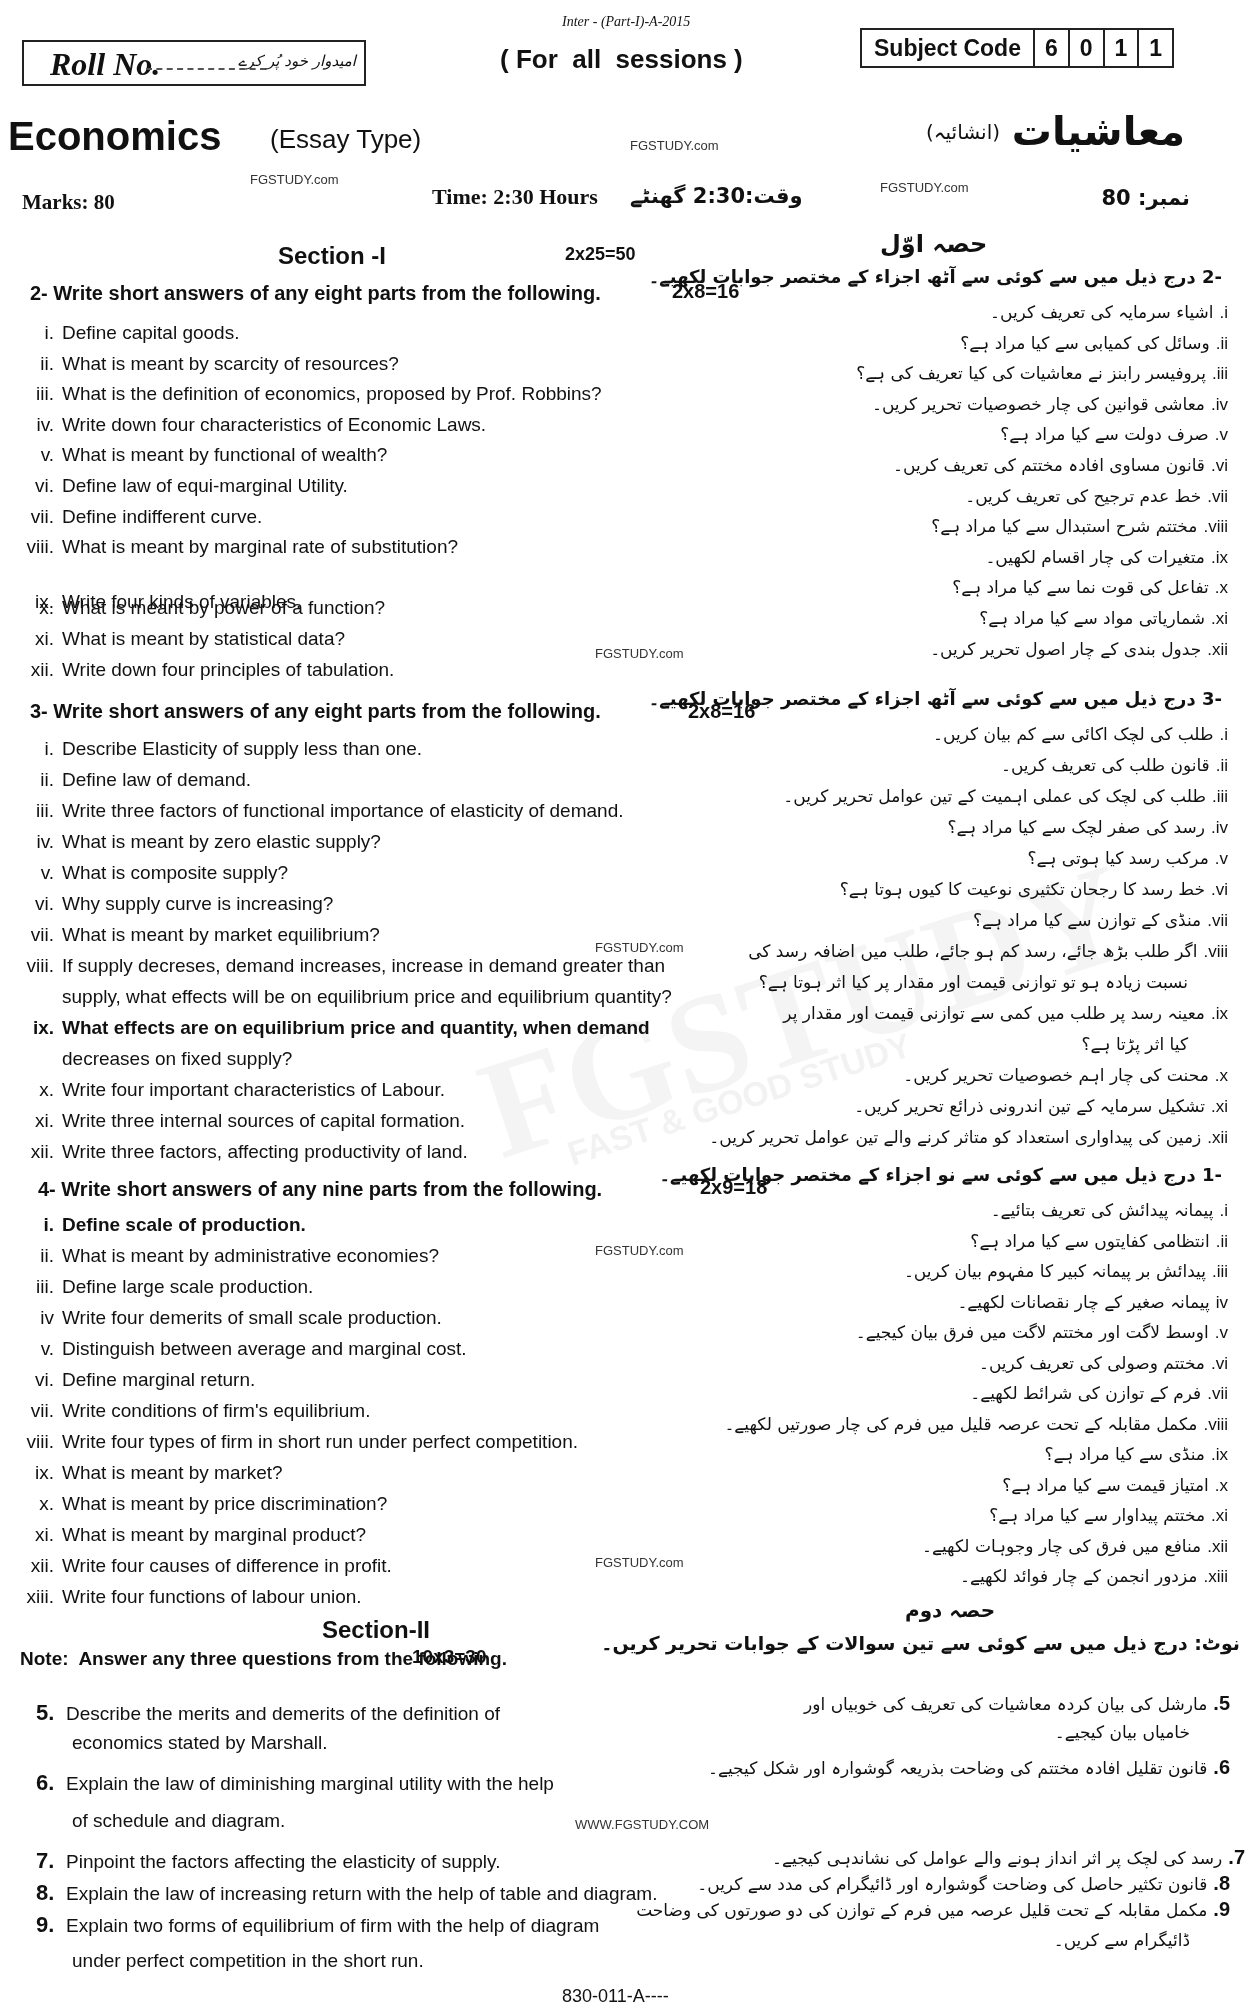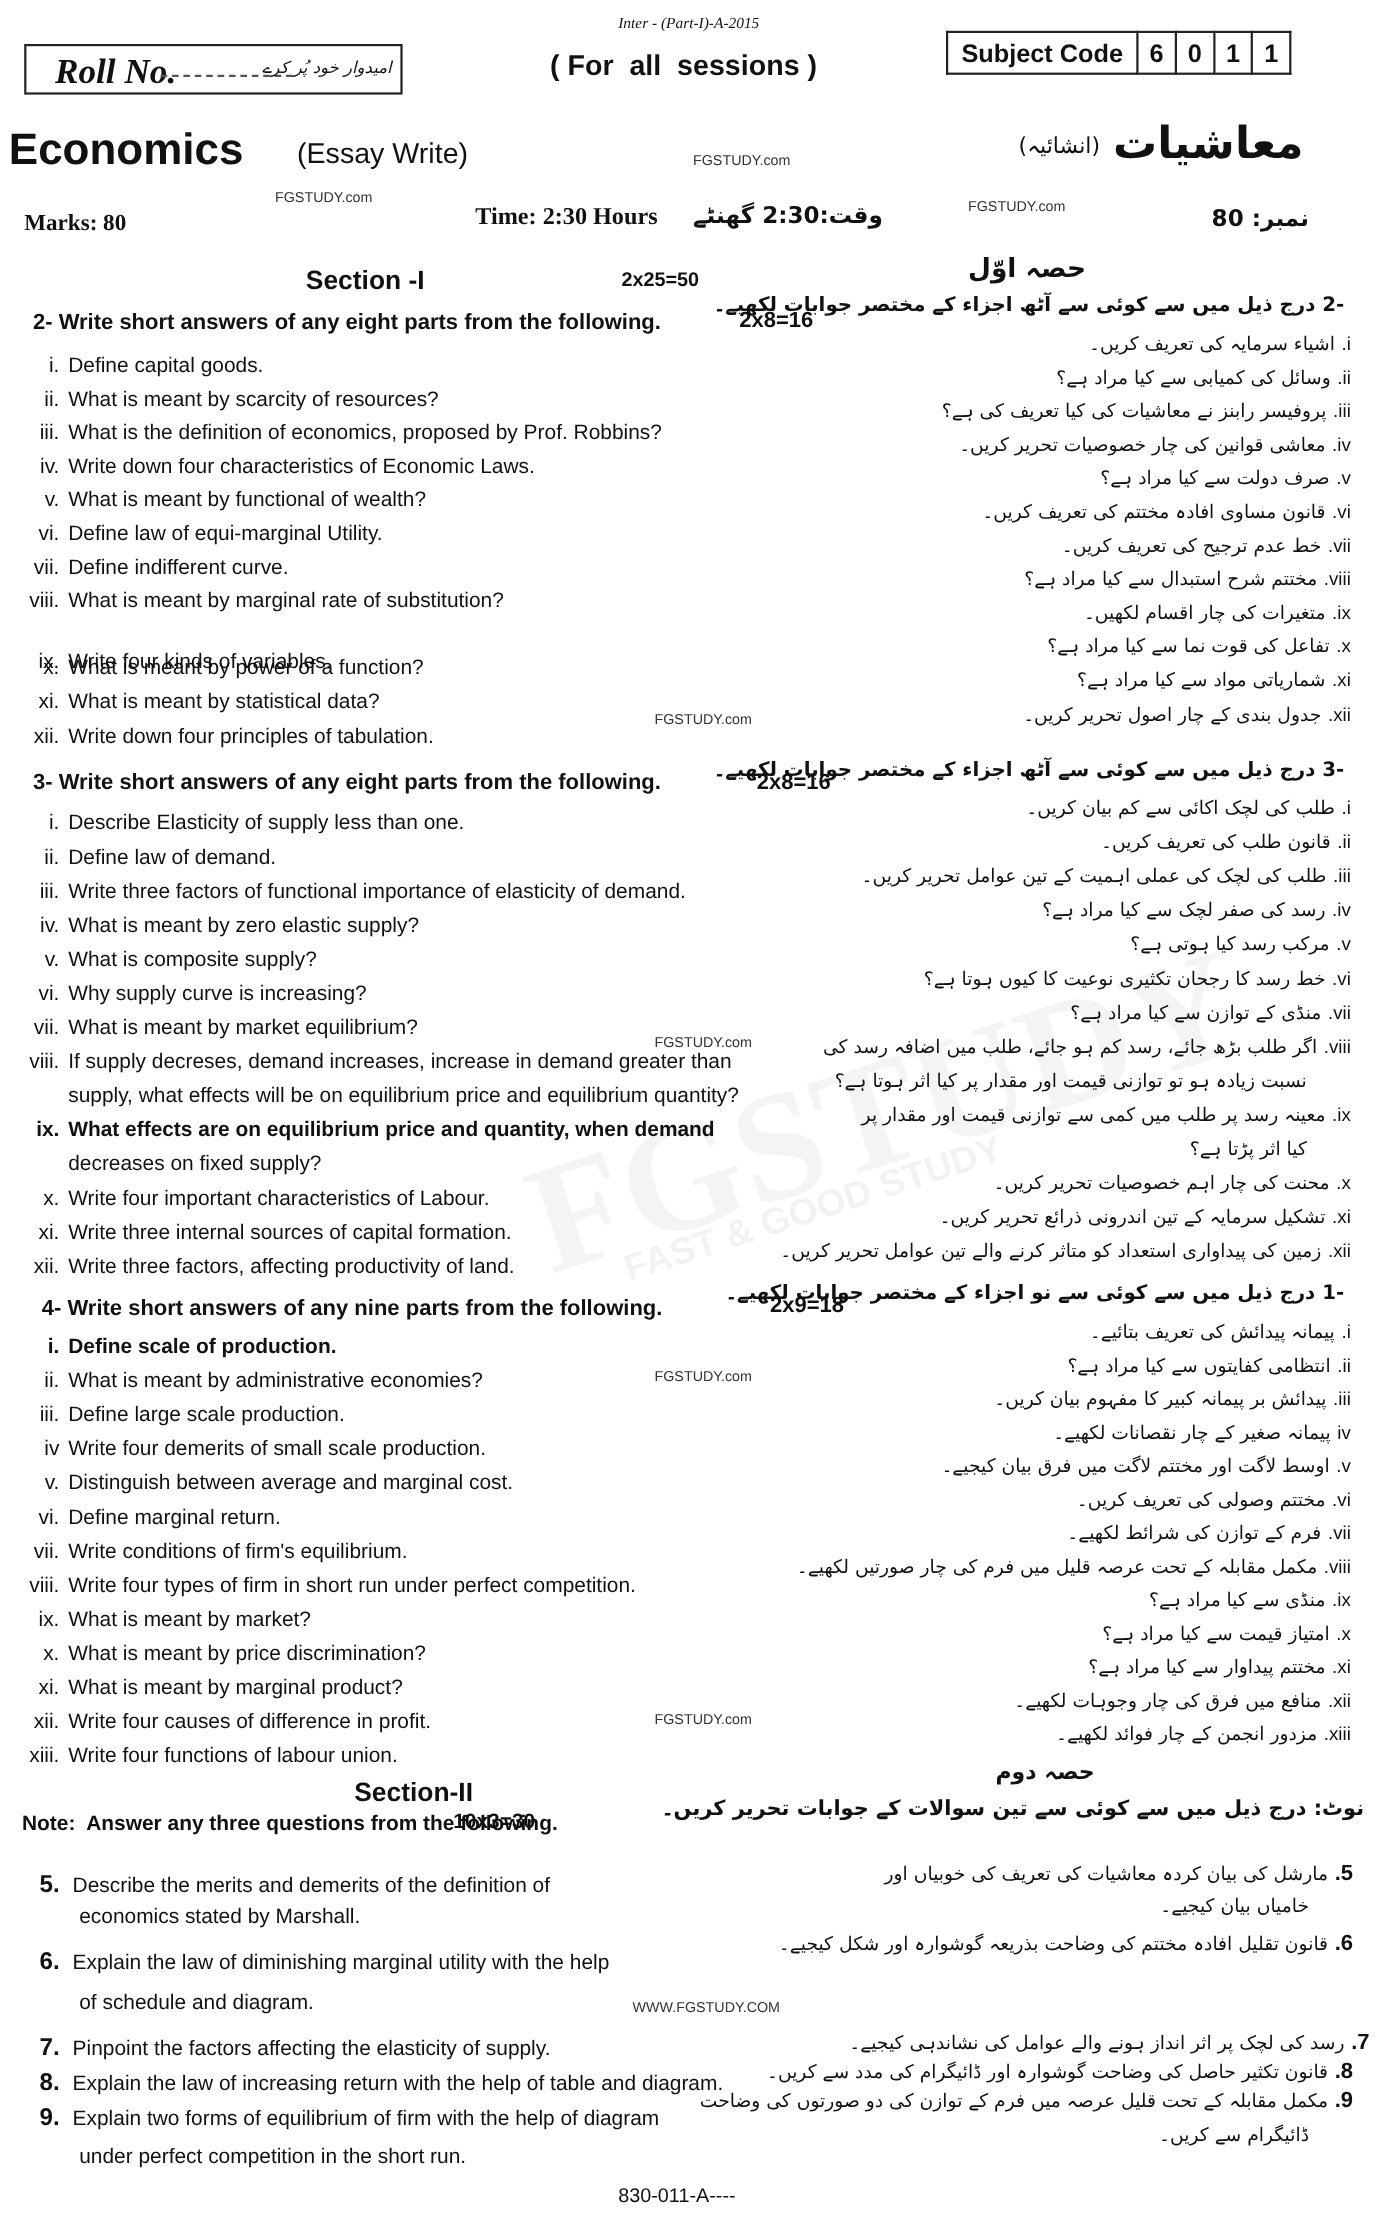--- a/index.html
+++ b/index.html
@@ -62,21 +62,21 @@
     <td style="padding:3px 12px;">Subject Code</td>
     <td>6</td>
     <td>0</td>
     <td>1</td>
     <td>1</td>
   </tr>
 </tbody>
   </table>
 
 <div class="abs title-en">Economics</div>
-<div class="abs title-type">(Essay Write)</div>
+<div class="abs title-type">(Essay Type)</div>
 <div class="abs title-urdu urdu">معاشیات</div>
 <div class="abs title-urdu-type urdu">(انشائیہ)</div>
 
 <div class="abs wm" style="left:250px; top:172px;">FGSTUDY.com</div>
 <div class="abs wm" style="left:630px; top:138px;">FGSTUDY.com</div>
 <div class="abs wm" style="left:880px; top:180px;">FGSTUDY.com</div>
 
 <div class="abs serif" style="left:22px; top:190px; font-size:21px; font-weight:bold;">Marks: 80</div>
 <div class="abs serif" style="left:432px; top:184px; font-size:22px; font-weight:bold;">Time: 2:30 Hours</div>
 <div class="abs urdu" style="left:630px; top:184px; font-size:21px; font-weight:bold;">وقت:2:30 گھنٹے</div>

